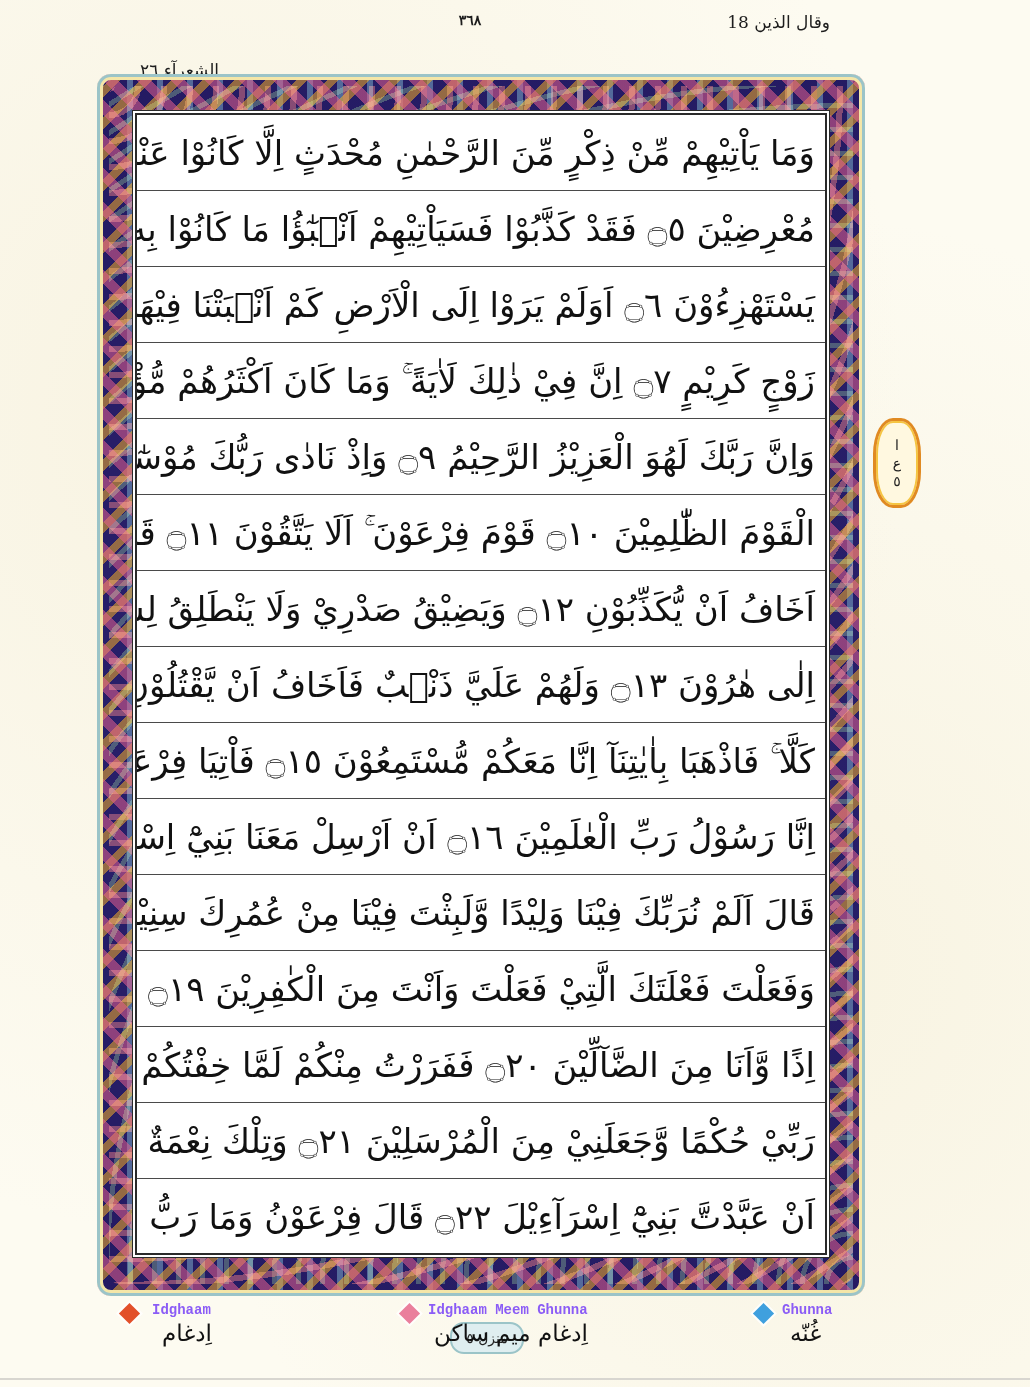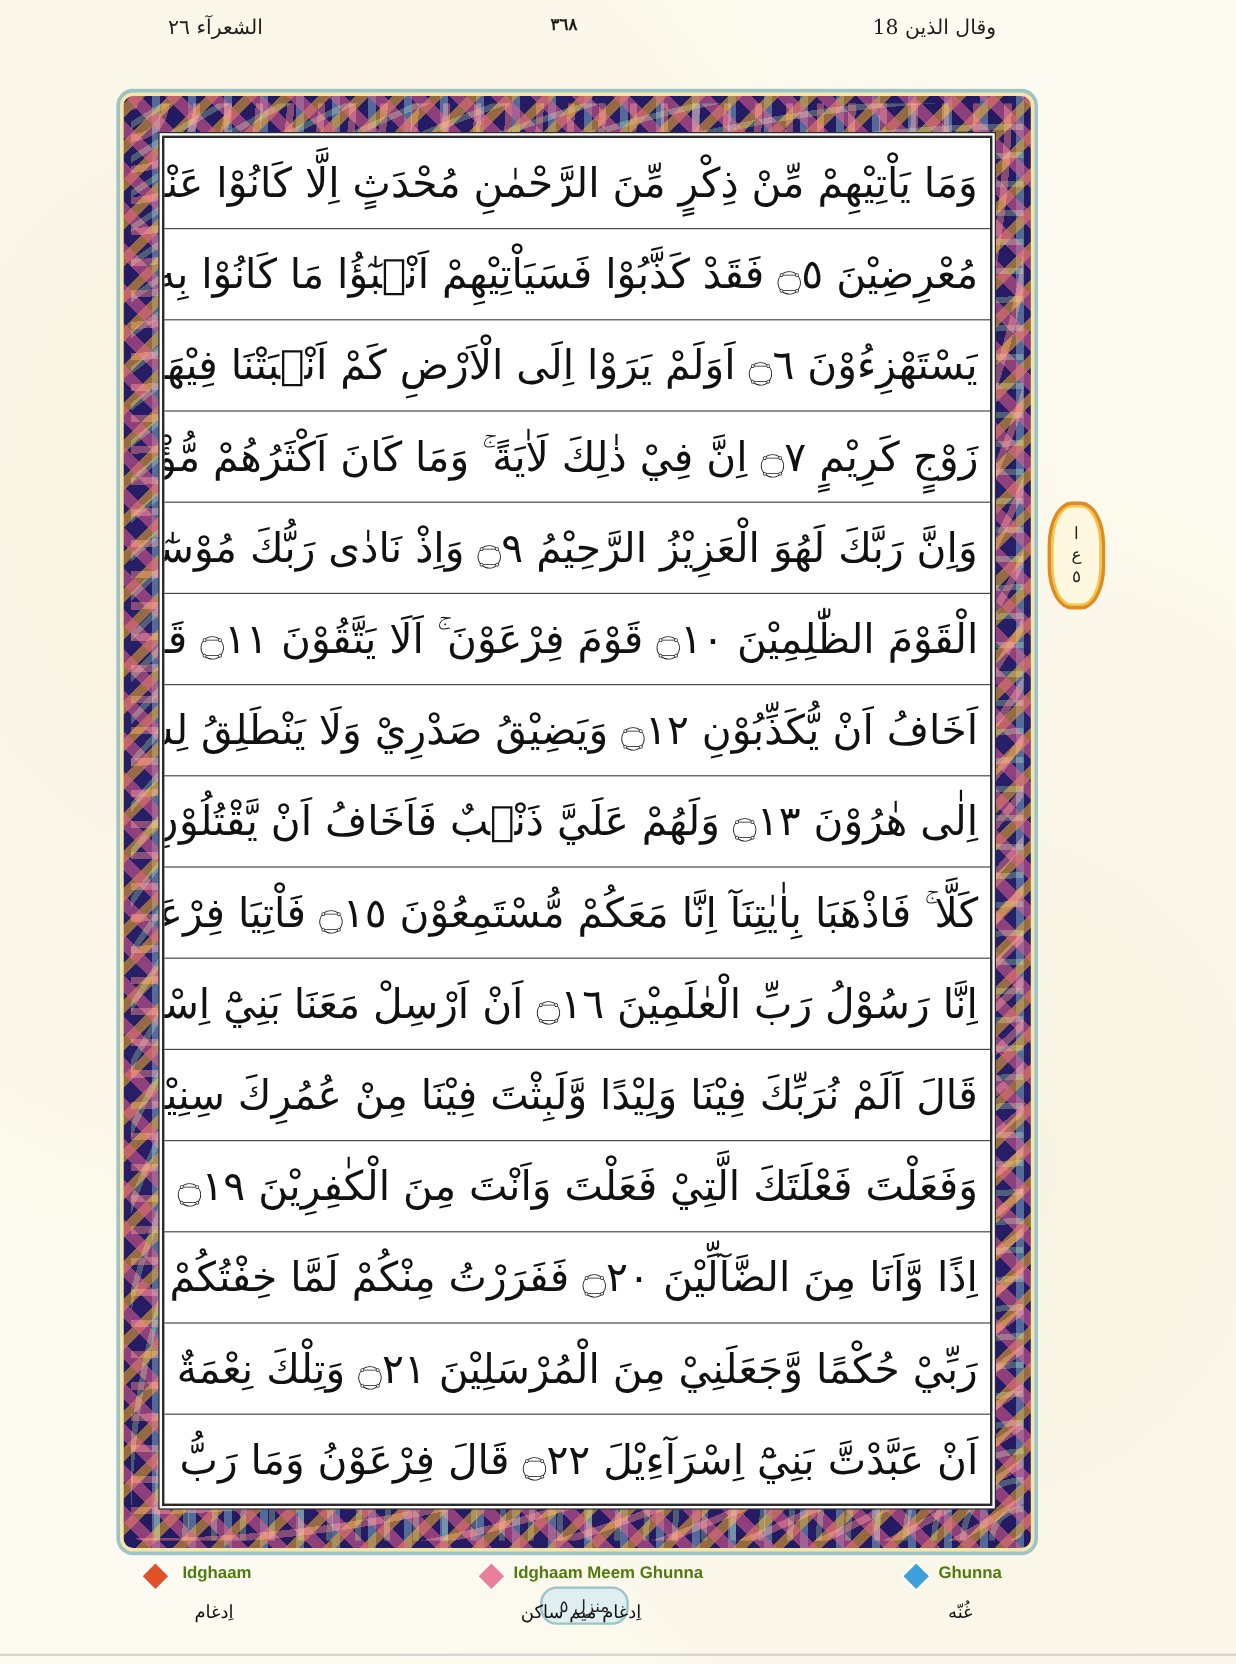--- a/index.html
+++ b/index.html
@@ -16,21 +16,21 @@
       #fdfbf1;
   }
   .bottom-rule {
     position: absolute; left: 0; right: 0; top: 1378px; height: 2px; background: #d8d6d0;
   }
   
   .header { position: absolute; top: 8px; left: 110px; width: 720px; height: 40px; direction: rtl; }
   .header span { position: absolute; top: 4px; font-family: "DejaVu Serif", serif; color: #1d1d1d; }
   .h-juz { right: 0; font-size: 17px; }
   .h-page { left: 50%; transform: translateX(-50%); font-size: 14px; font-weight: bold; top: 2px; }
-  .h-surah { left: 30px; font-size: 17px; }
+  .h-surah { left: 30px; font-size: 17px; margin-top: 48px; }
 
   
   .border-frame {
     position: absolute; left: 97px; top: 74px; width: 768px; height: 1222px;
     border-radius: 14px;
     background:
       repeating-linear-gradient(45deg, rgba(226,94,142,0.55) 0 10px, transparent 10px 24px),
       repeating-linear-gradient(-45deg, rgba(240,170,40,0.55) 0 8px, transparent 8px 22px),
       repeating-linear-gradient(90deg, rgba(140,200,220,0.45) 0 6px, transparent 6px 30px),
       radial-gradient(circle at 50% 50%, #2c2470 0%, #241a62 100%);
@@ -79,26 +79,26 @@
     font-family: "DejaVu Serif", serif; font-size: 14px; color: #222; direction: rtl;
   }
 
   
   .legend-item { position: absolute; top: 1302px; height: 52px; }
   .diamond {
     position: absolute; top: 4px; width: 15px; height: 15px; transform: rotate(45deg);
     box-shadow: 0 0 0 2px rgba(255,255,255,0.8);
   }
   .legend-en {
-    position: absolute; top: 0; font-family: Liberation Sans, sans-serif;
-    font-weight: bold; font-size: 14px; color: #4d7c0f; white-space: nowrap;
+    position: absolute; top: 0; font-family: Liberation Mono, monospace;
+    font-weight: bold; font-size: 14px; color: #8b5cf6; white-space: nowrap;
   }
   .legend-ar {
-    position: absolute; top: 32px; font-family: "DejaVu Serif", serif;
-    font-size: 15px; color: #111; white-space: nowrap; direction: rtl;
+    position: absolute; top: 18px; font-family: "DejaVu Serif", serif;
+    font-size: 23px; color: #111; white-space: nowrap; direction: rtl;
   }
 </style>
 </head>
 <body>
 
 <div class="paper"></div>
 
 <div class="header">
   <span class="h-juz">وقال الذين 18</span>
   <span class="h-page">٣٦٨</span>

